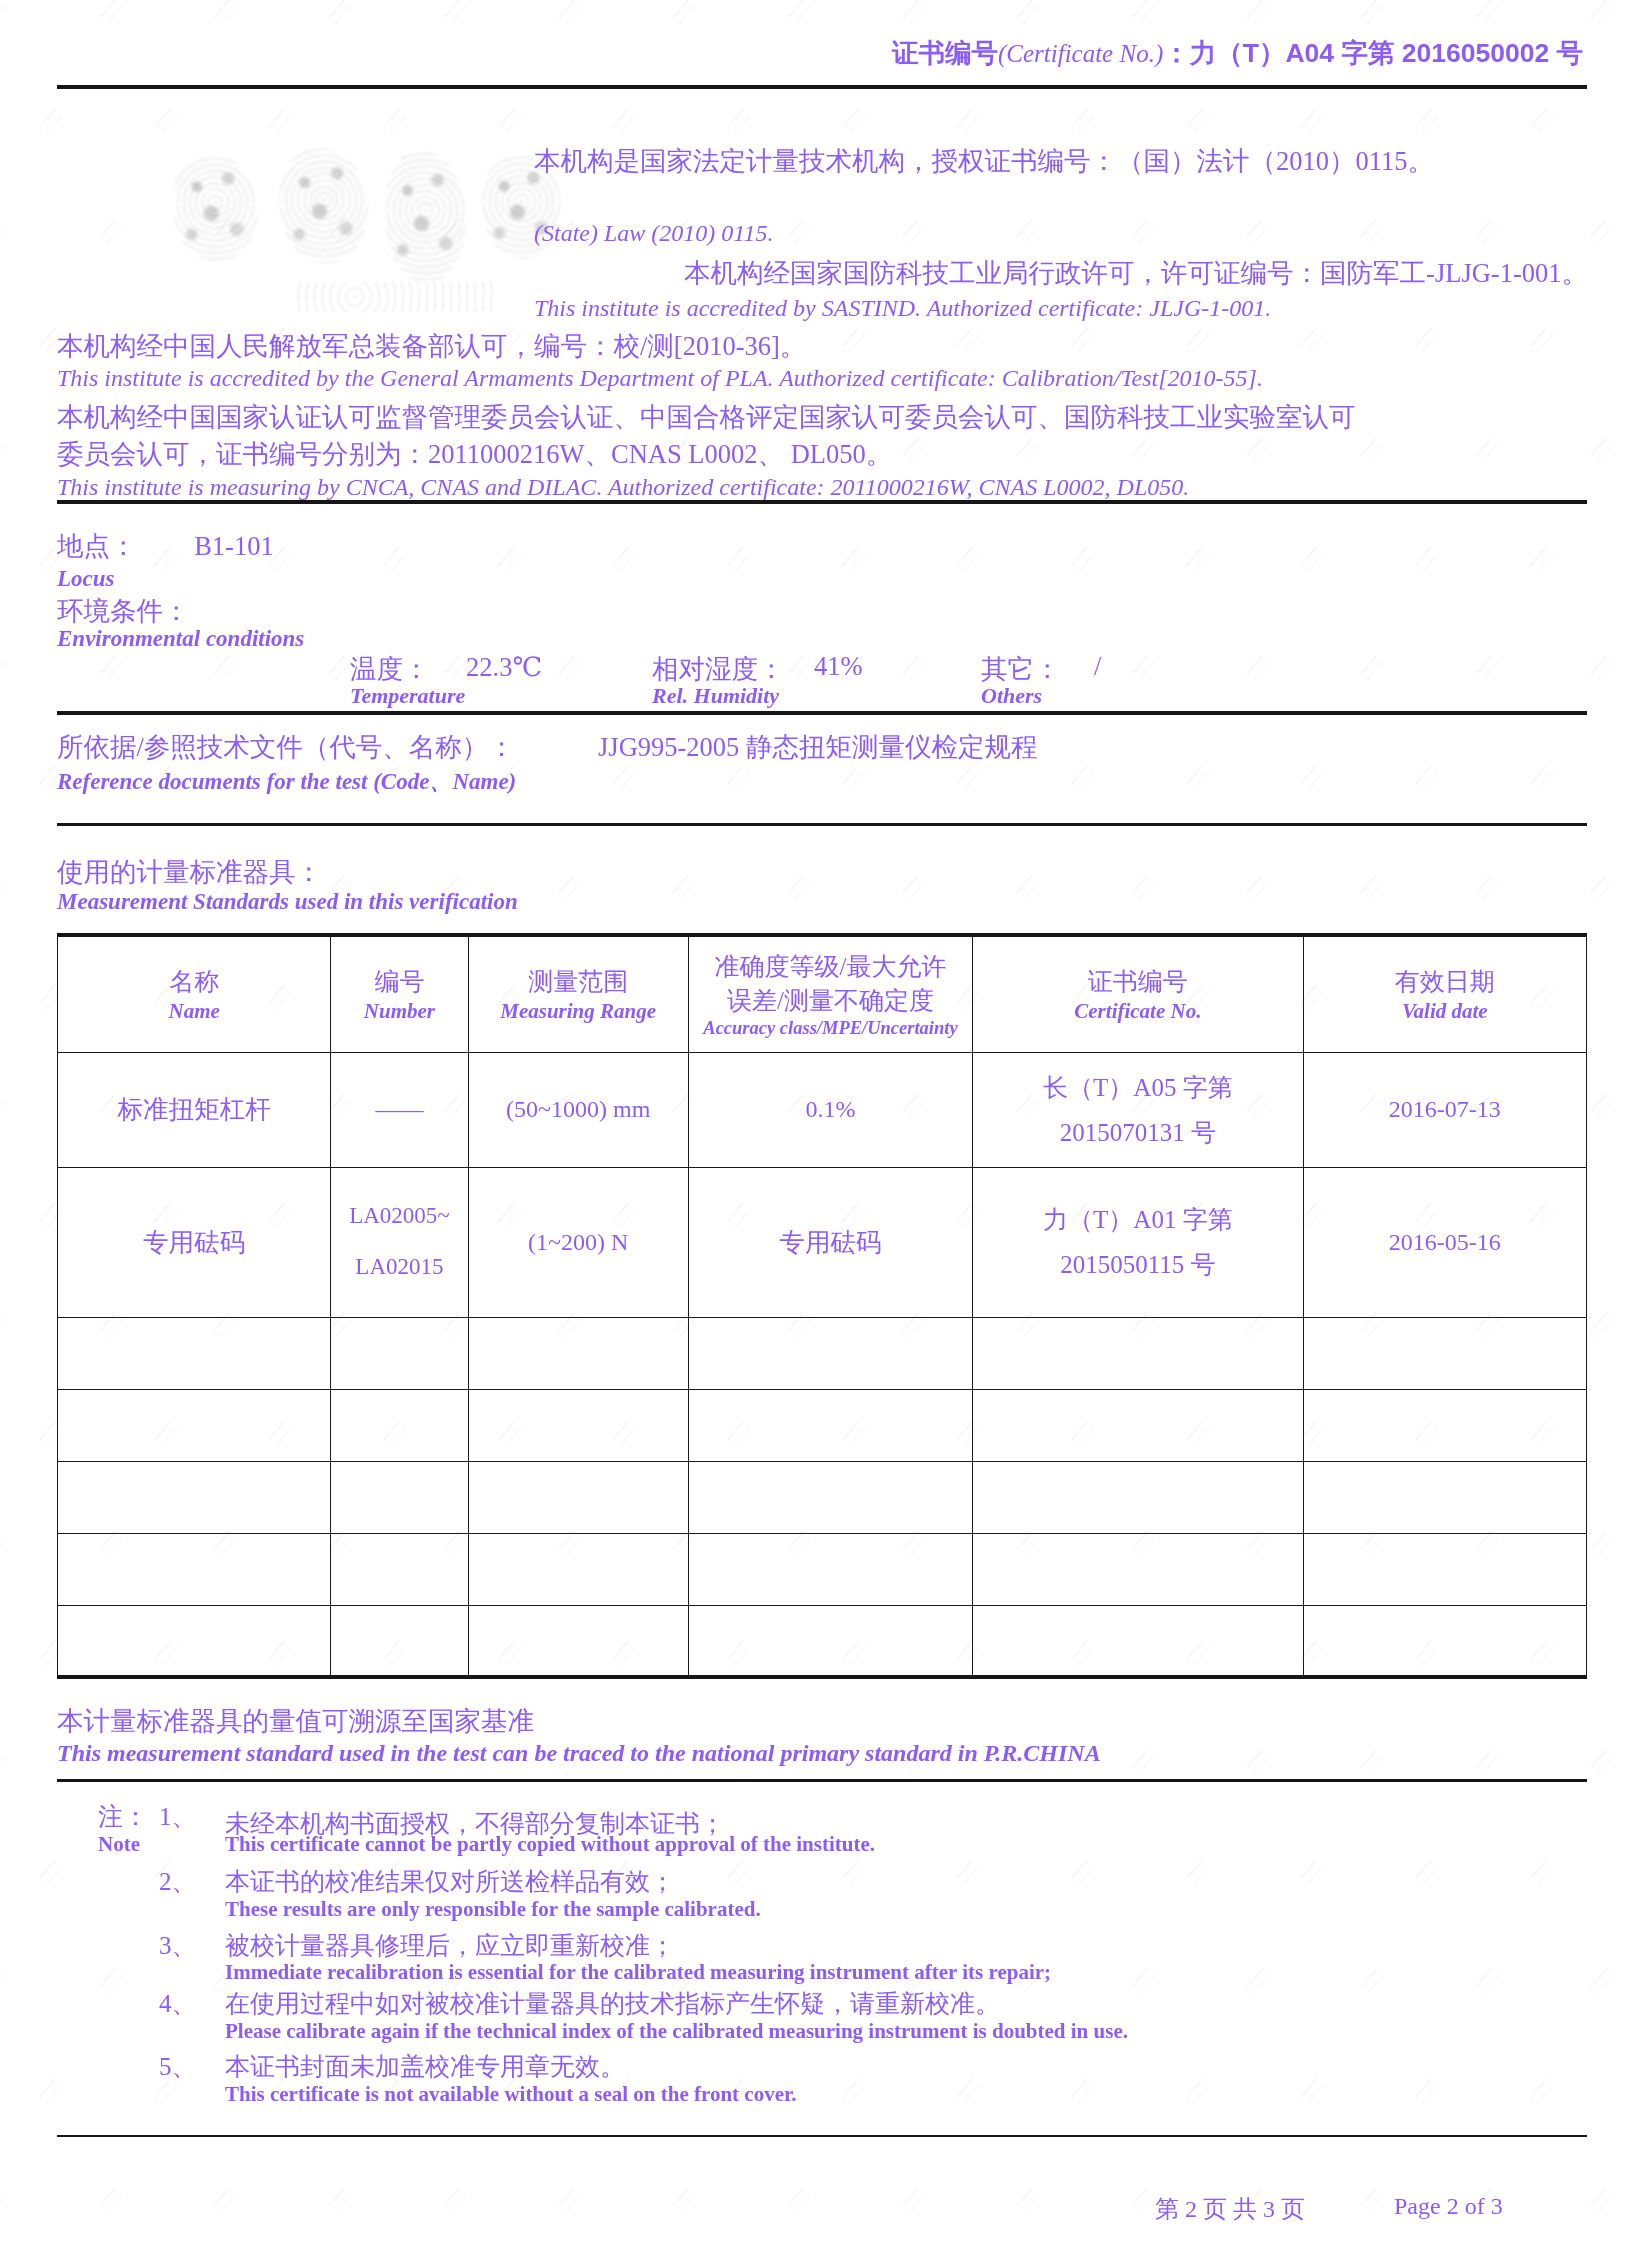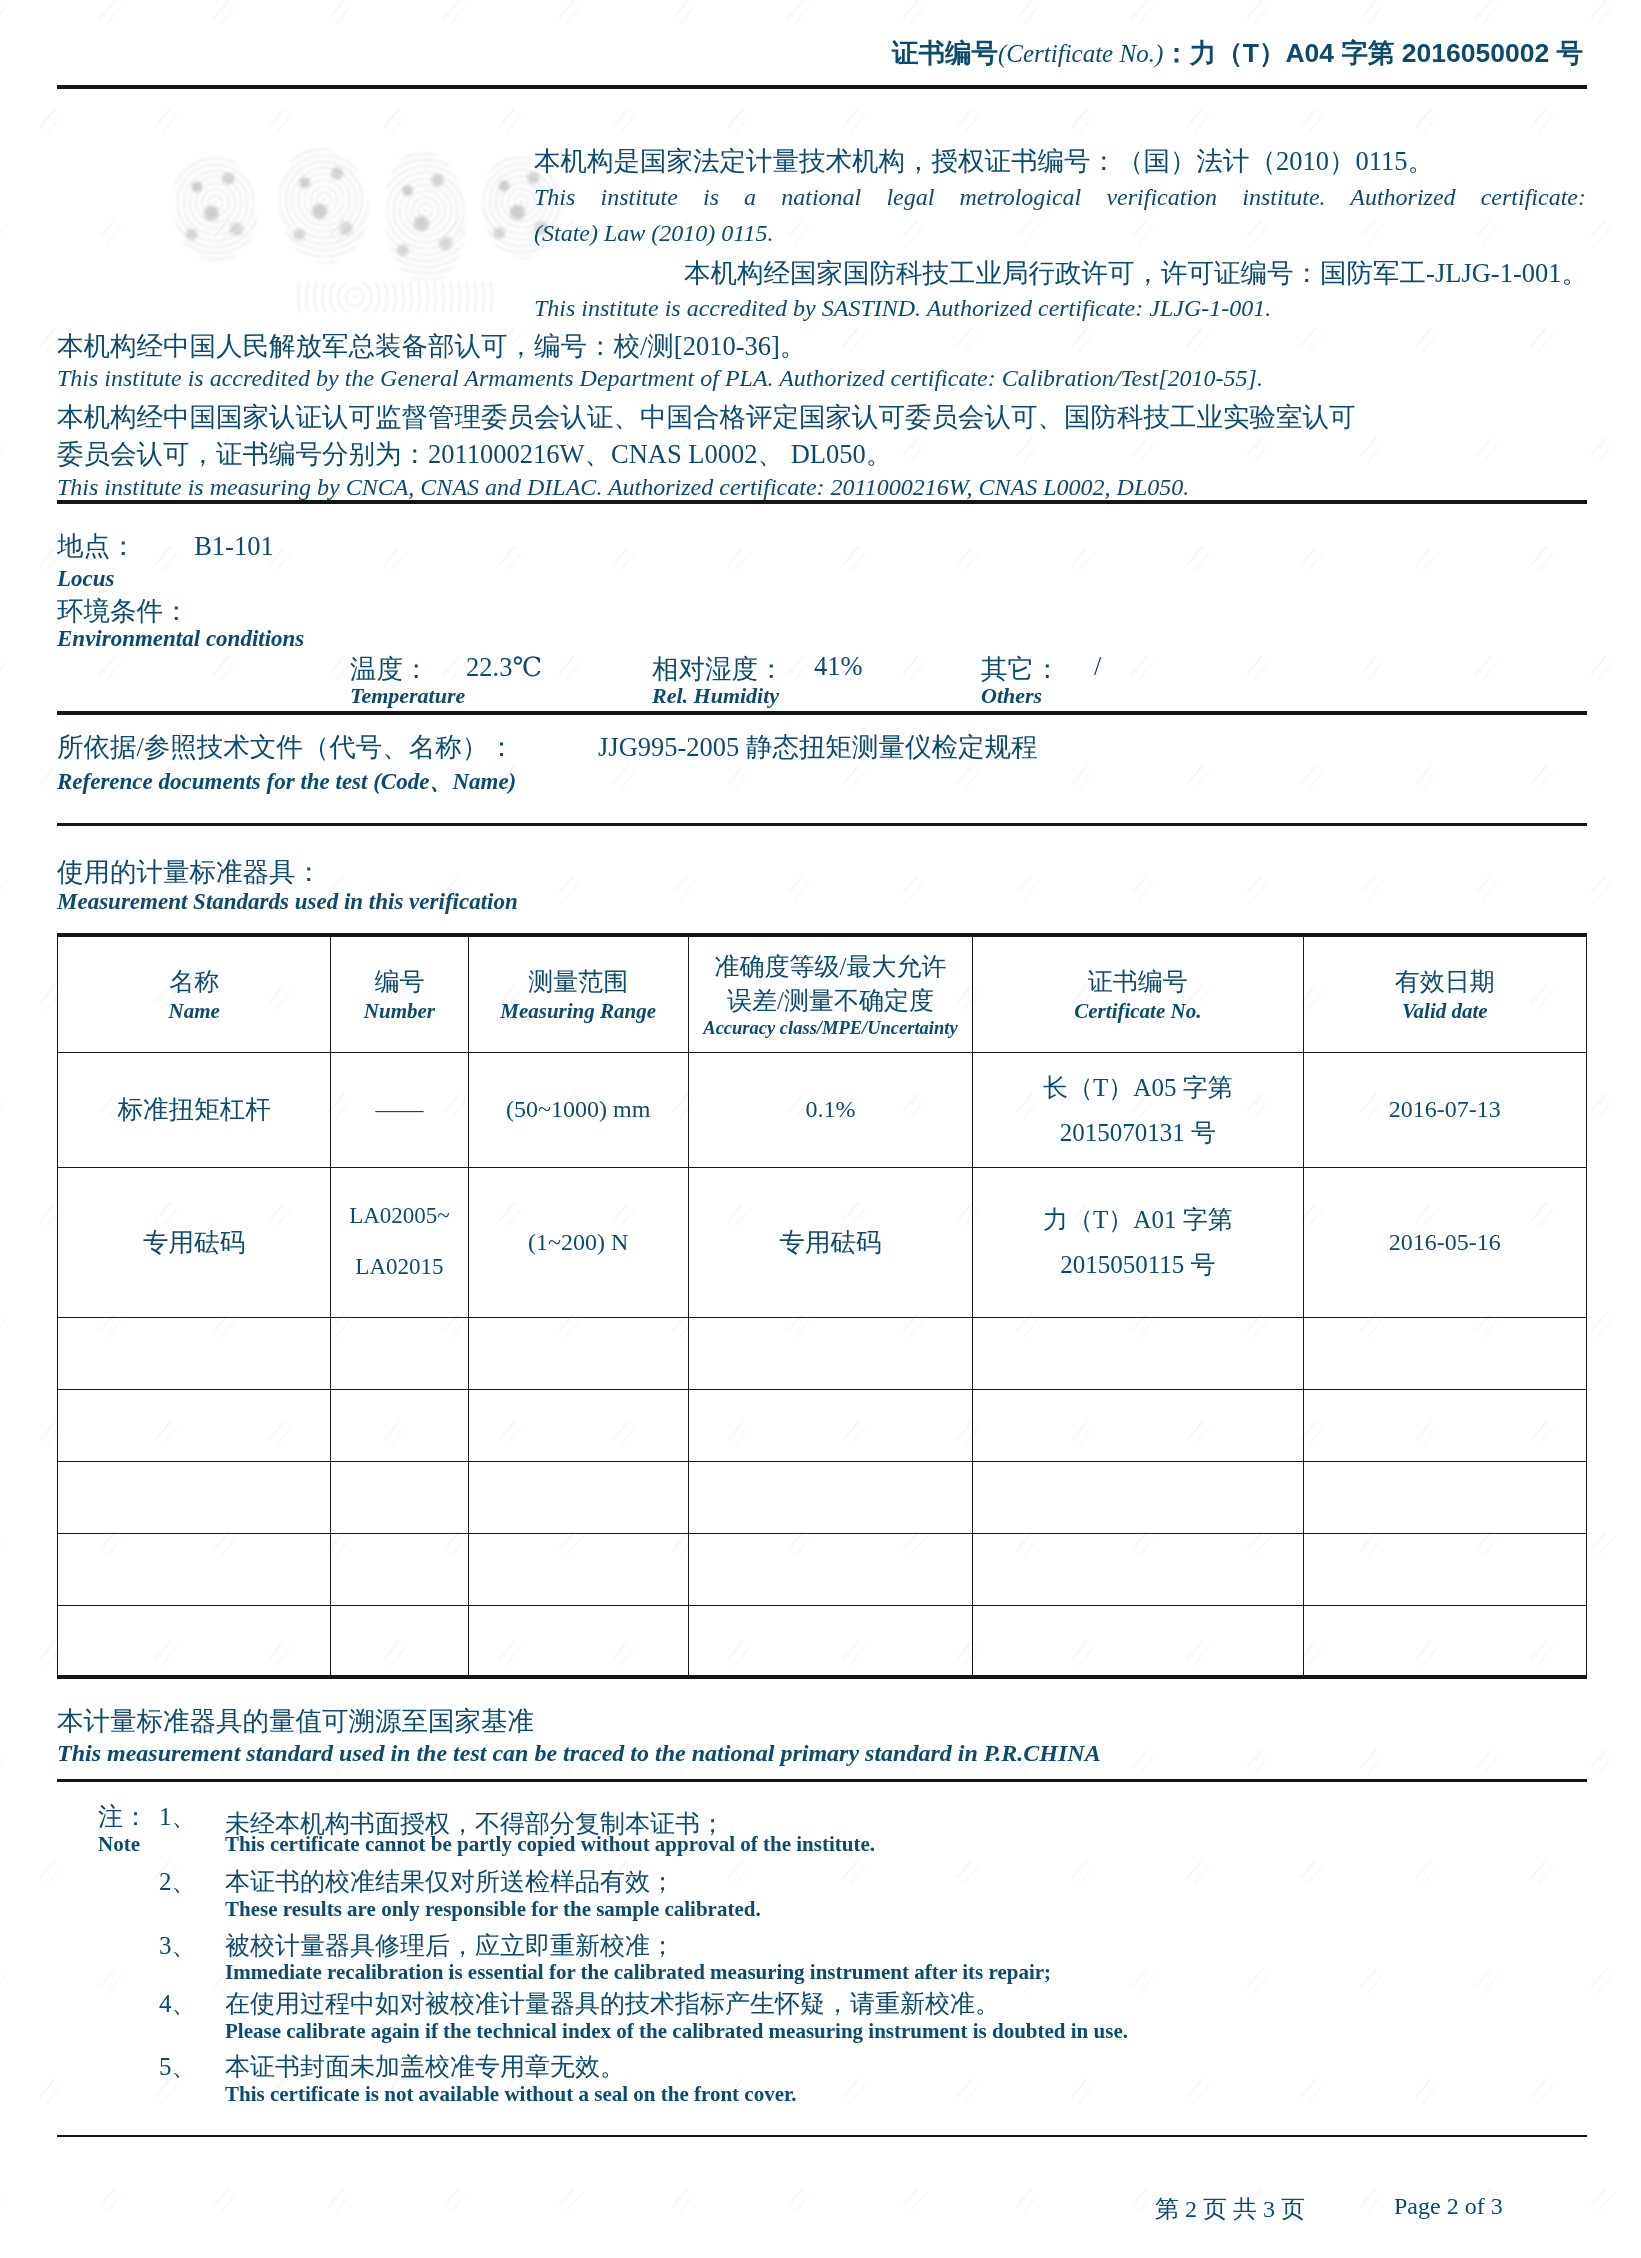--- a/index.html
+++ b/index.html
@@ -1,18 +1,18 @@
 <!DOCTYPE html>
 <html style="font-size:14px"><head>
 <meta charset="utf-8">
 <style>
   html,body { margin:0; padding:0; background:#e8e8e8; }
   .page {
     position:relative; width:1642px; height:2258px; margin:0 auto;
-    background:#ffffff; overflow:hidden; color:#0c4a6e;
+    background:#ffffff; overflow:hidden; color:#8b5cf6;
     font-family:"Liberation Serif","DejaVu Serif",serif;
   }
   
   #watermarks { position:absolute; inset:0; pointer-events:none; }
   .wm { position:absolute; width:24px; height:8px;
         border-top:1.8px solid rgba(60,60,60,.075);
         border-bottom:1.8px solid rgba(60,60,60,.05);
         transform:rotate(-50deg); }
   
   .cn  { font-family:"Liberation Serif","DejaVu Serif",serif; }
@@ -377,21 +377,20 @@
 
   <div id="stamp">
     <div class="blob" style="left:69px;  top:16px; width:85px;  height:106px;"></div>
     <div class="blob" style="left:176px; top:8.8px; width:88px; height:115px;"></div>
     <div class="blob" style="left:281px; top:12.4px; width:81px;  height:132px;"></div>
     <div class="blob" style="left:378px; top:16px; width:79px;  height:104px;"></div>
     <div class="stamp-sub" style="top:143px;"></div>
   </div>
 
   <div class="abs cn" style="top:143px; left:534px; width:1054px; font-size:26.5px;">本机构是国家法定计量技术机构，授权证书编号：（国）法计（2010）0115。</div>
-  <div class="abs en just" style="top:184px; left:534px; width:1052px; font-size:24px;">This institute is a national legal metrological verification institute. Authorized certificate:</div>
   <div class="abs en" style="top:220px; left:534px; font-size:24px;">(State) Law (2010) 0115.</div>
   <div class="abs cn" style="top:255px; left:534px; width:1054px; font-size:26.5px;text-align:right;">本机构经国家国防科技工业局行政许可，许可证编号：国防军工-JLJG-1-001。</div>
   <div class="abs en" style="top:295px; left:534px; font-size:24px;">This institute is accredited by SASTIND. Authorized certificate: JLJG-1-001.</div>
 
   <div class="abs cn" style="top:328px; left:57px; font-size:26.5px;">本机构经中国人民解放军总装备部认可，编号：校/测[2010-36]。</div>
   <div class="abs en" style="top:365px; left:57px; font-size:24px;">This institute is accredited by the General Armaments Department of PLA. Authorized certificate: Calibration/Test[2010-55].</div>
   <div class="abs cn" style="top:399px; left:57px; font-size:26.5px;">本机构经中国国家认证认可监督管理委员会认证、中国合格评定国家认可委员会认可、国防科技工业实验室认可</div>
   <div class="abs cn" style="top:436px; left:57px; font-size:26.5px;">委员会认可，证书编号分别为：2011000216W、CNAS L0002、 DL050。</div>
   <div class="abs en" style="top:474px; left:57px; font-size:24px;">This institute is measuring by CNCA, CNAS and DILAC. Authorized certificate: 2011000216W, CNAS L0002, DL050.</div>
 

